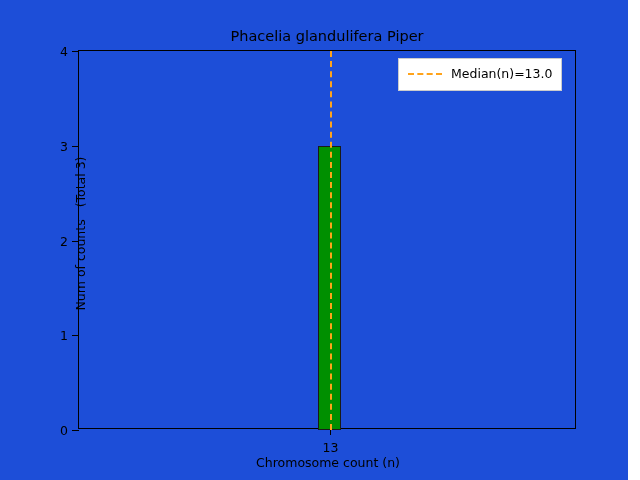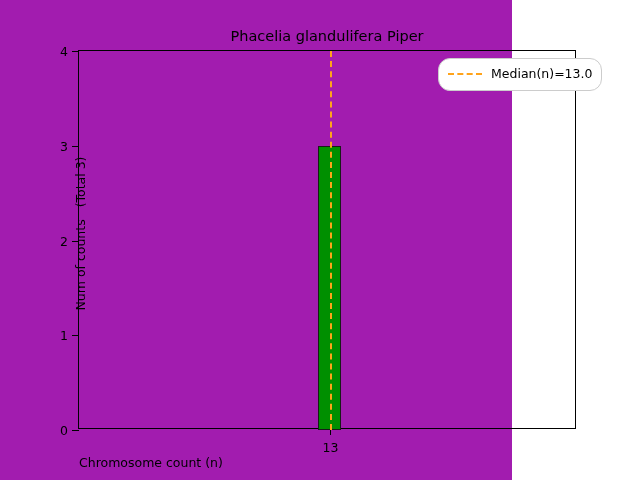--- a/index.html
+++ b/index.html
@@ -13,23 +13,23 @@
     position: relative;
     overflow: hidden;
     font-family: "DejaVu Sans", sans-serif;
     color: #000000;
   }
 
   
   #figure {
     position: absolute;
     left: 0; top: 0;
-    width: 512px;
+    width: 628px;
     height: 480px;
-    background: #a21caf;
+    background: #1d4ed8;
   }
 
   
   #chart-title {
     position: absolute;
     left: 78px;
     top: 28px;
     width: 498px;
     text-align: center;
     font-size: 14.5px;
@@ -81,20 +81,21 @@
     white-space: nowrap;
     color: #000000;
   }
 
   
   #x-axis-label {
     position: absolute;
     left: 0;
     top: 404px;
     width: 498px;
+    text-align: center;
     font-size: 12.5px;
     white-space: nowrap;
     color: #000000;
   }
   .x-tick {
     position: absolute;
     top: 100%;
     height: 7px;
     width: 0;
     border-left: 1.1px solid #000000;
@@ -125,27 +126,26 @@
     border-left: 2.6px dashed #ffa31a;
   }
 
   
   #legend {
     position: absolute;
     left: 319px;
     top: 7px;
     box-sizing: border-box;
     border: 1px solid #cccccc;
-    border-radius: 12px;
+    border-radius: 0;
     background: #ffffff;
     padding: 6px 9px 7px 9px;
     display: flex;
     align-items: flex-start;
     gap: 9px;
-    margin-left: 40px;
   }
   #legend-handle {
     width: 34px;
     height: 18px;
     position: relative;
     flex: 0 0 auto;
   }
   #legend-handle .dashbar {
     position: absolute;
     top: 8px;

